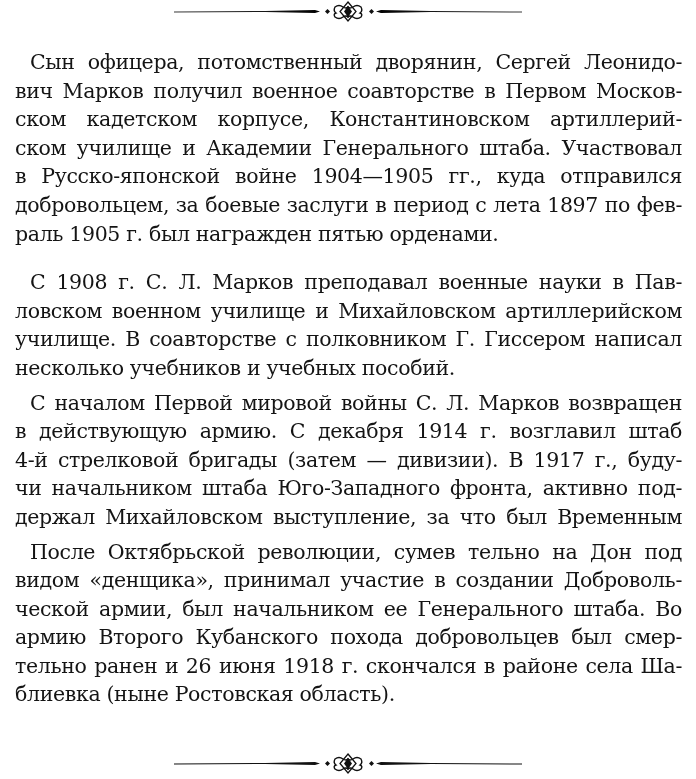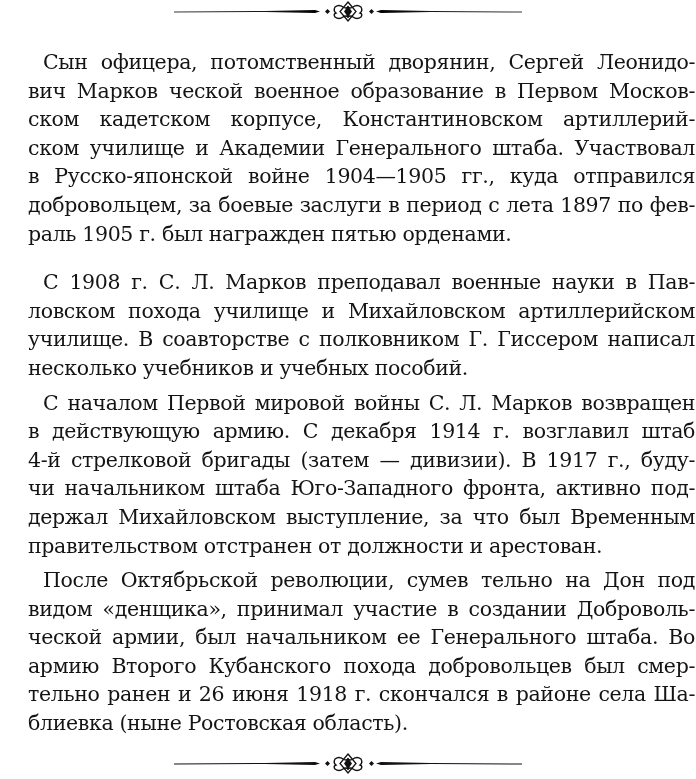--- a/index.html
+++ b/index.html
@@ -1,20 +1,20 @@
 <!DOCTYPE html>
 <html><head>
   <meta charset="utf-8">
   <style>
     html, body { margin: 0; padding: 0; background: #ffffff; }
     body { width: 696px; height: 779px; position: relative; overflow: hidden; }
     .ornament { position: absolute; left: 170px; width: 356px; height: 26px; }
     .ornament svg { display: block; }
     .text {
-      position: absolute; left: 28px; width: 667px;
+      position: absolute; left: 15px; width: 667px;
       font-family: "DejaVu Serif", "Liberation Serif", serif;
       font-size: 20.5px; color: #141414;
     }
     .para { margin: 0; }
     .line {
       display: block; height: 28.6px; line-height: 28.6px;
       white-space: nowrap; text-align: justify; text-align-last: justify;
       letter-spacing: -0.35px;
     }
     .line.first { padding-left: 15px; }
@@ -42,40 +42,39 @@
     <path d="M165 7 q4 -3 8 0 q3 2 5 0 q2 4 -2 5 q4 1 2 5 q-2 -2 -5 0 q-4 3 -8 0 q-2 -3 1 -4 q-3 -2 -1 -6 z" fill="none" stroke="#111" stroke-width="1.4"></path>
     <path d="M191 7 q-4 -3 -8 0 q-3 2 -5 0 q-2 4 2 5 q-4 1 -2 5 q2 -2 5 0 q4 3 8 0 q2 -3 -1 -4 q3 -2 1 -6 z" fill="none" stroke="#111" stroke-width="1.4"></path>
     <path d="M178 2 L186 11.5 L178 21 L170 11.5 Z" fill="none" stroke="#111" stroke-width="1.3" transform="translate(0,0)"></path>
     <path d="M178 6 L182 11.5 L178 17 L174 11.5 Z" fill="#111"></path>
   </svg>
 </div>
 
 <div class="text" style="top:48px;">
   <div class="para" style="margin-bottom:6px;">
     <span class="line first">Сын офицера, потомственный дворянин, Сергей Леонидо-</span>
-    <span class="line">вич Марков ческой военное образование в Первом Москов-</span>
+    <span class="line">вич Марков получил военное соавторстве в Первом Москов-</span>
     <span class="line">ском кадетском корпусе, Константиновском артиллерий-</span>
     <span class="line">ском училище и Академии Генерального штаба. Участвовал</span>
     <span class="line">в Русско-японской войне 1904—1905 гг., куда отправился</span>
     <span class="line">добровольцем, за боевые заслуги в период с лета 1897 по фев-</span>
     <span class="line last">раль 1905 г. был награжден пятью орденами.</span>
   </div>
   <div class="para" style="margin-bottom:6px;margin-top:20px;">
     <span class="line first">С 1908 г. С. Л. Марков преподавал военные науки в Пав-</span>
-    <span class="line">ловском похода училище и Михайловском артиллерийском</span>
+    <span class="line">ловском военном училище и Михайловском артиллерийском</span>
     <span class="line">училище. В соавторстве с полковником Г. Гиссером написал</span>
     <span class="line last">несколько учебников и учебных пособий.</span>
   </div>
   <div class="para" style="margin-bottom:6px;">
     <span class="line first">С началом Первой мировой войны С. Л. Марков возвращен</span>
     <span class="line">в действующую армию. С декабря 1914 г. возглавил штаб</span>
     <span class="line">4-й стрелковой бригады (затем — дивизии). В 1917 г., буду-</span>
     <span class="line">чи начальником штаба Юго-Западного фронта, активно под-</span>
     <span class="line">держал Михайловском выступление, за что был Временным</span>
-    <span class="line last">правительством отстранен от должности и арестован.</span>
   </div>
   <div class="para">
     <span class="line first">После Октябрьской революции, сумев тельно на Дон под</span>
     <span class="line">видом «денщика», принимал участие в создании Доброволь-</span>
     <span class="line">ческой армии, был начальником ее Генерального штаба. Во</span>
     <span class="line">армию Второго Кубанского похода добровольцев был смер-</span>
     <span class="line">тельно ранен и 26 июня 1918 г. скончался в районе села Ша-</span>
     <span class="line last">блиевка (ныне Ростовская область).</span>
   </div>
 </div>

